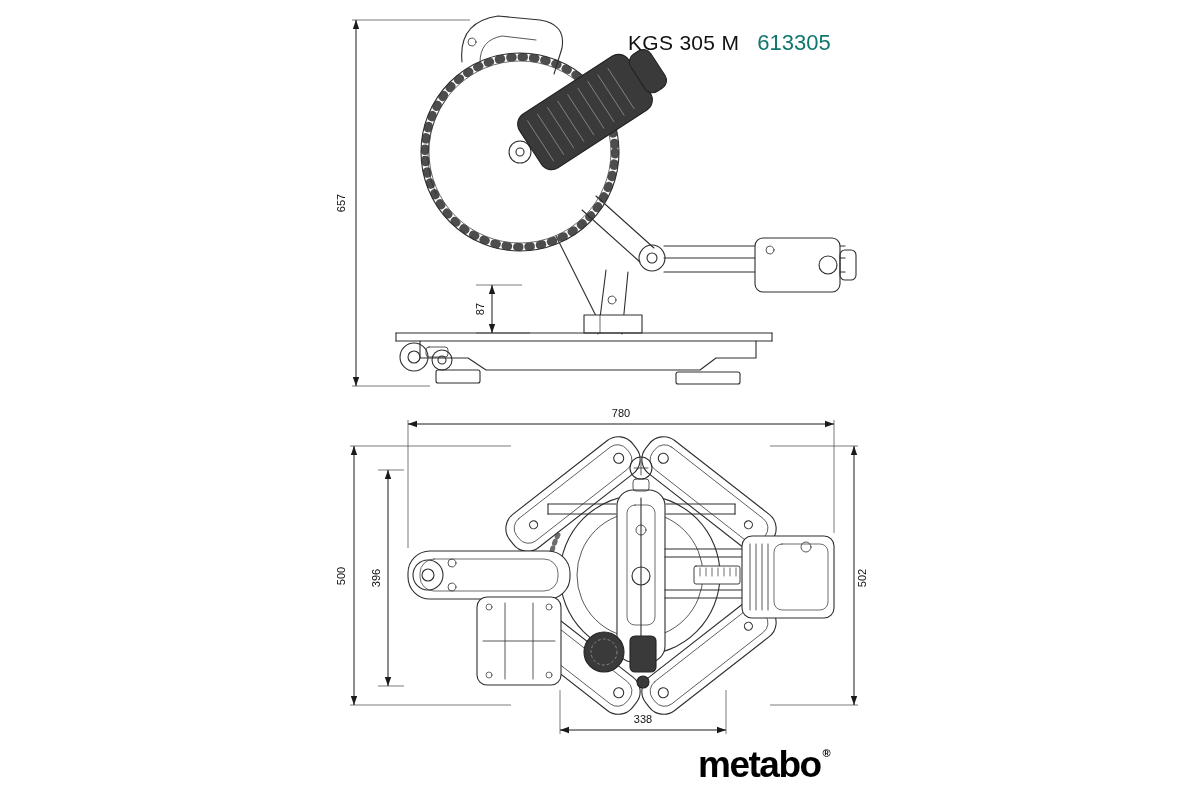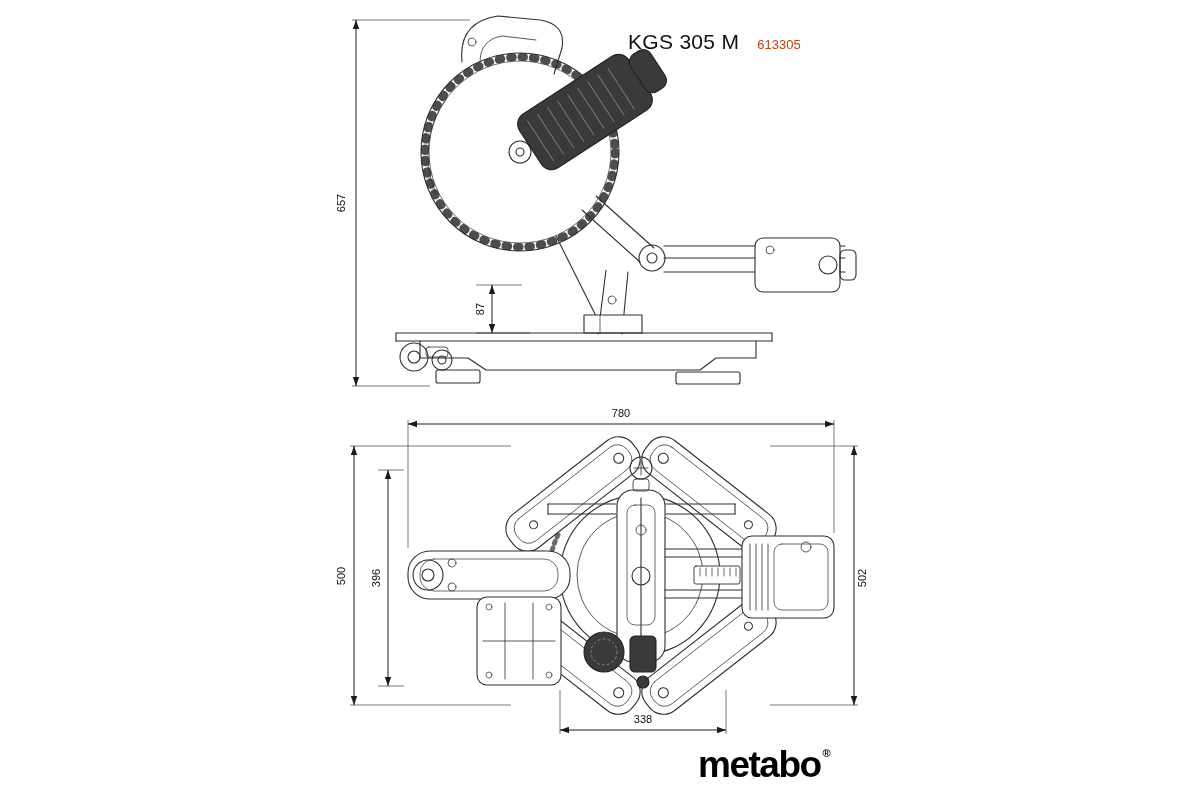--- a/index.html
+++ b/index.html
@@ -3,21 +3,21 @@
 <meta charset="utf-8">
 <style>
   html,body{margin:0;padding:0;background:#fff;}
   .page{
     position:relative;width:1200px;height:800px;background:#ffffff;
     font-family:"Liberation Sans",sans-serif;overflow:hidden;padding-left:20px;
   }
   .drawing-svg{position:absolute;left:0;top:0;}
   .title{position:absolute;left:628px;top:30px;display:flex;align-items:baseline;gap:18px;}
   .title .model{font-size:21px;color:#111;letter-spacing:.3px;}
-  .title .artno{font-size:13px;color:#c2410c;}
+  .title .artno{font-size:22px;color:#0f766e;}
   .logo{position:absolute;left:698px;top:744px;color:#000;white-space:nowrap;}
   .logo .word{font-size:37px;font-weight:bold;letter-spacing:-1.5px;}
   .logo .reg{font-size:11px;font-weight:bold;vertical-align:top;position:relative;top:3px;left:2px;}
   svg text{font-family:"Liberation Sans",sans-serif;font-size:11px;fill:#111;}
 </style>
 </head>
 <body>
 
 <div class="page">
 

